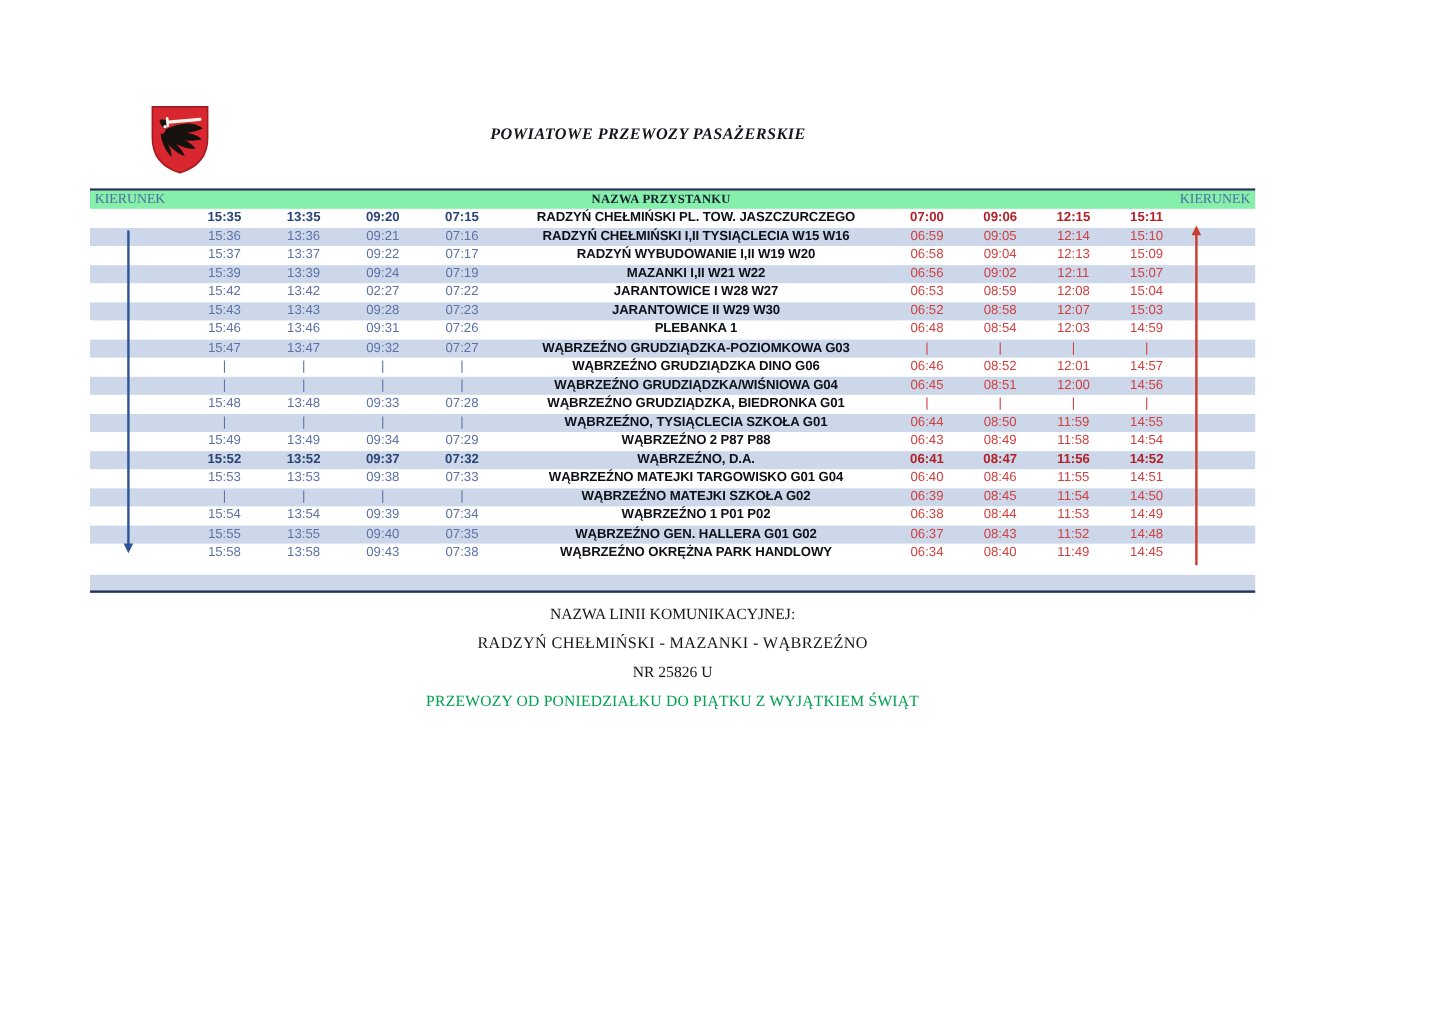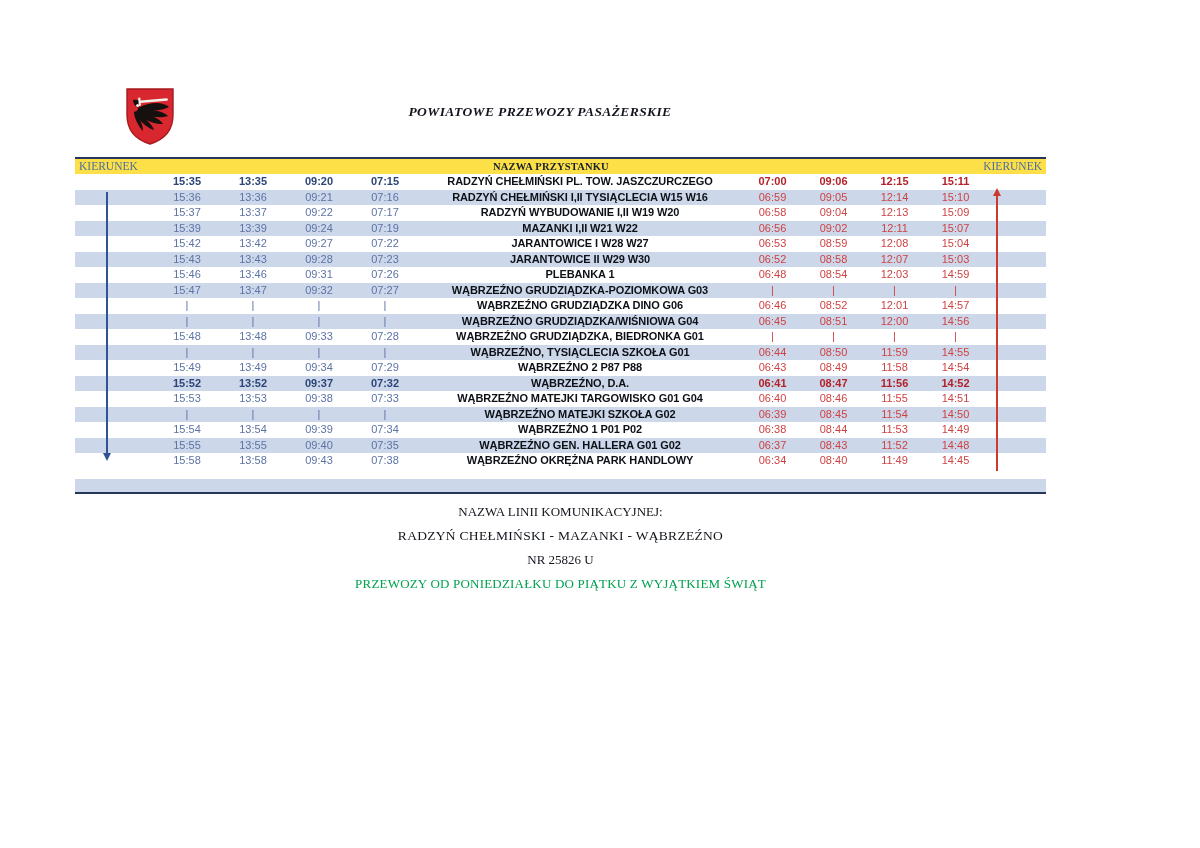--- a/index.html
+++ b/index.html
@@ -8,21 +8,21 @@
   .sheet{position:absolute;inset:0;}
 
   
   .coa{position:absolute;left:125px;top:87px;width:50px;height:59px;}
   .title{position:absolute;left:0;top:104px;width:1080px;text-align:center;
          font-family:"Liberation Serif",serif;font-weight:bold;font-size:13.5px;
          letter-spacing:.4px;color:#12161c;font-style:italic;}
 
   
   .ttable{position:absolute;left:75px;top:157px;width:971px;border-top:2px solid #26365a;}
-  .thead{position:relative;height:15px;background:#fde047;}
+  .thead{position:relative;height:15px;background:#86efac;}
   .thead .kier{position:absolute;top:0;line-height:15px;font-family:"Liberation Serif",serif;
                font-size:11.5px;color:#4d6f9f;}
   .thead .kier.l{left:4px;}
   .thead .kier.r{right:4px;}
   .thead .nazwa{position:absolute;left:418px;width:324px;top:0;line-height:15px;
                 text-align:left;font-family:"Liberation Serif",serif;font-weight:bold;
                 font-size:10.5px;color:#15202e;letter-spacing:.2px;}
 
   .rows{position:relative;}
   .row{display:grid;grid-template-columns:79px 66px 66px 66px 66px 324px 61px 61px 61px 61px 60px;
@@ -141,21 +141,21 @@
     <div class="cell rt">09:02</div>
     <div class="cell rt">12:11</div>
     <div class="cell rt">15:07</div>
     <div class="cell"></div>
   </div>
 
   <div class="row">
     <div class="cell"></div>
     <div class="cell lt">15:42</div>
     <div class="cell lt">13:42</div>
-    <div class="cell lt">09:27</div>
+    <div class="cell lt">02:27</div>
     <div class="cell lt">07:22</div>
     <div class="cell station">JARANTOWICE I W28 W27</div>
     <div class="cell rt">06:53</div>
     <div class="cell rt">08:59</div>
     <div class="cell rt">12:08</div>
     <div class="cell rt">15:04</div>
     <div class="cell"></div>
   </div>
 
   <div class="row">

